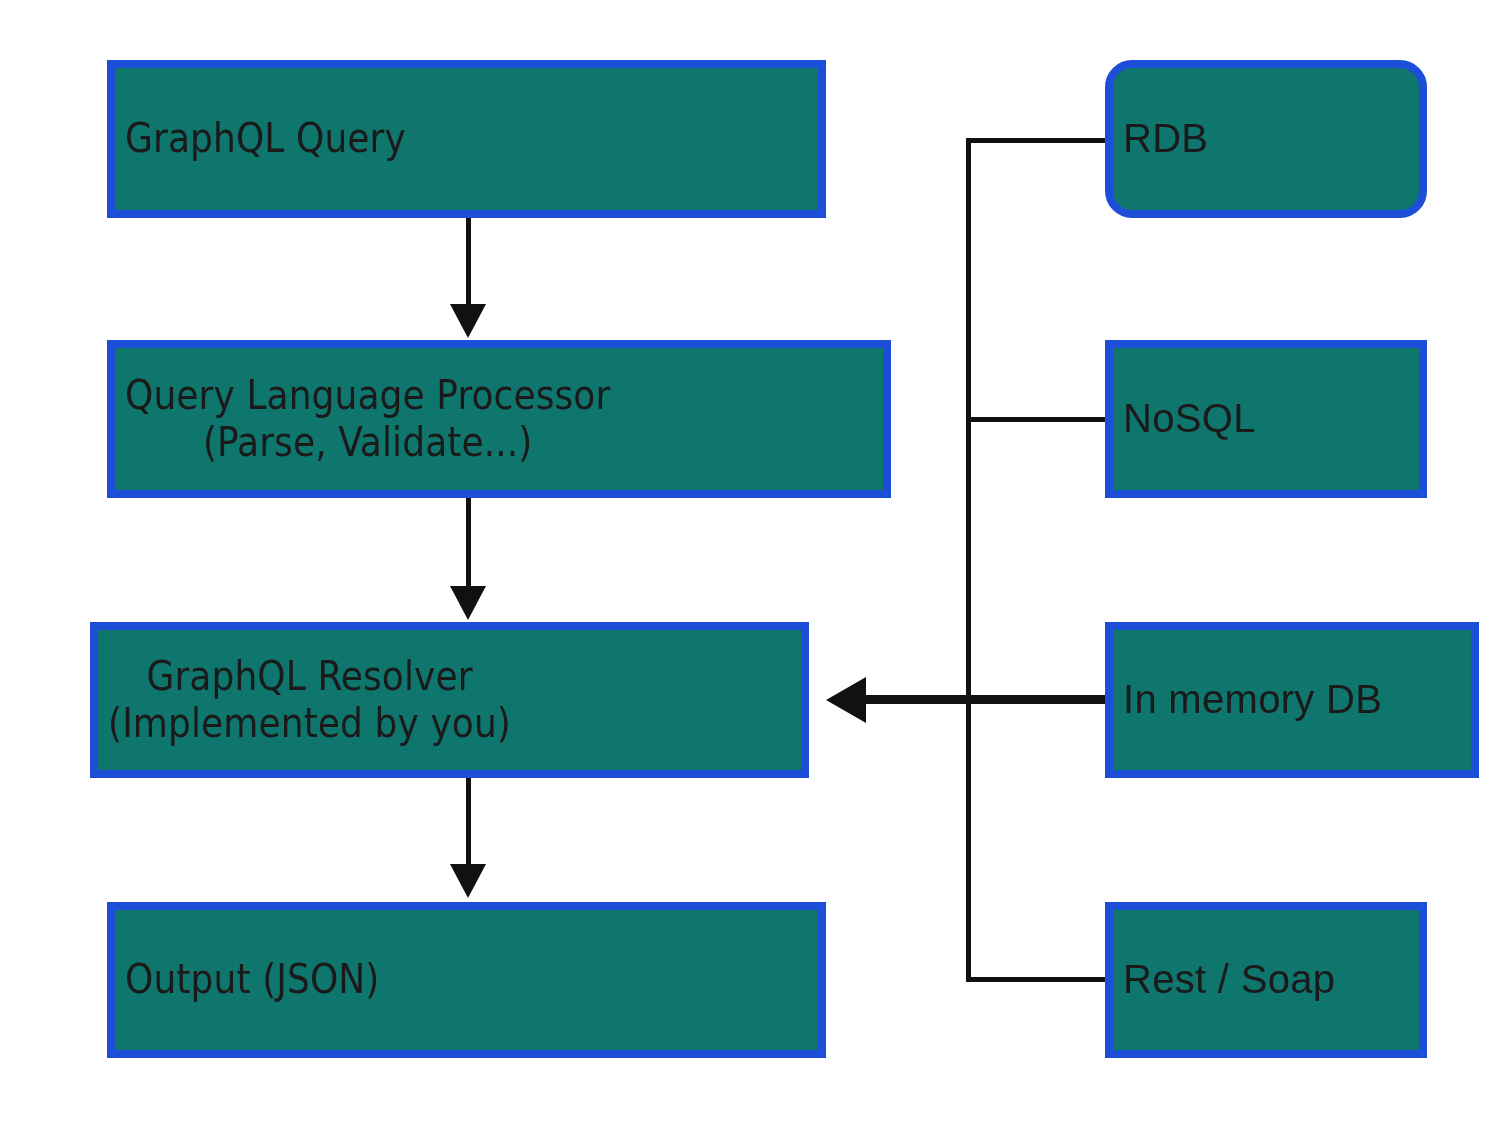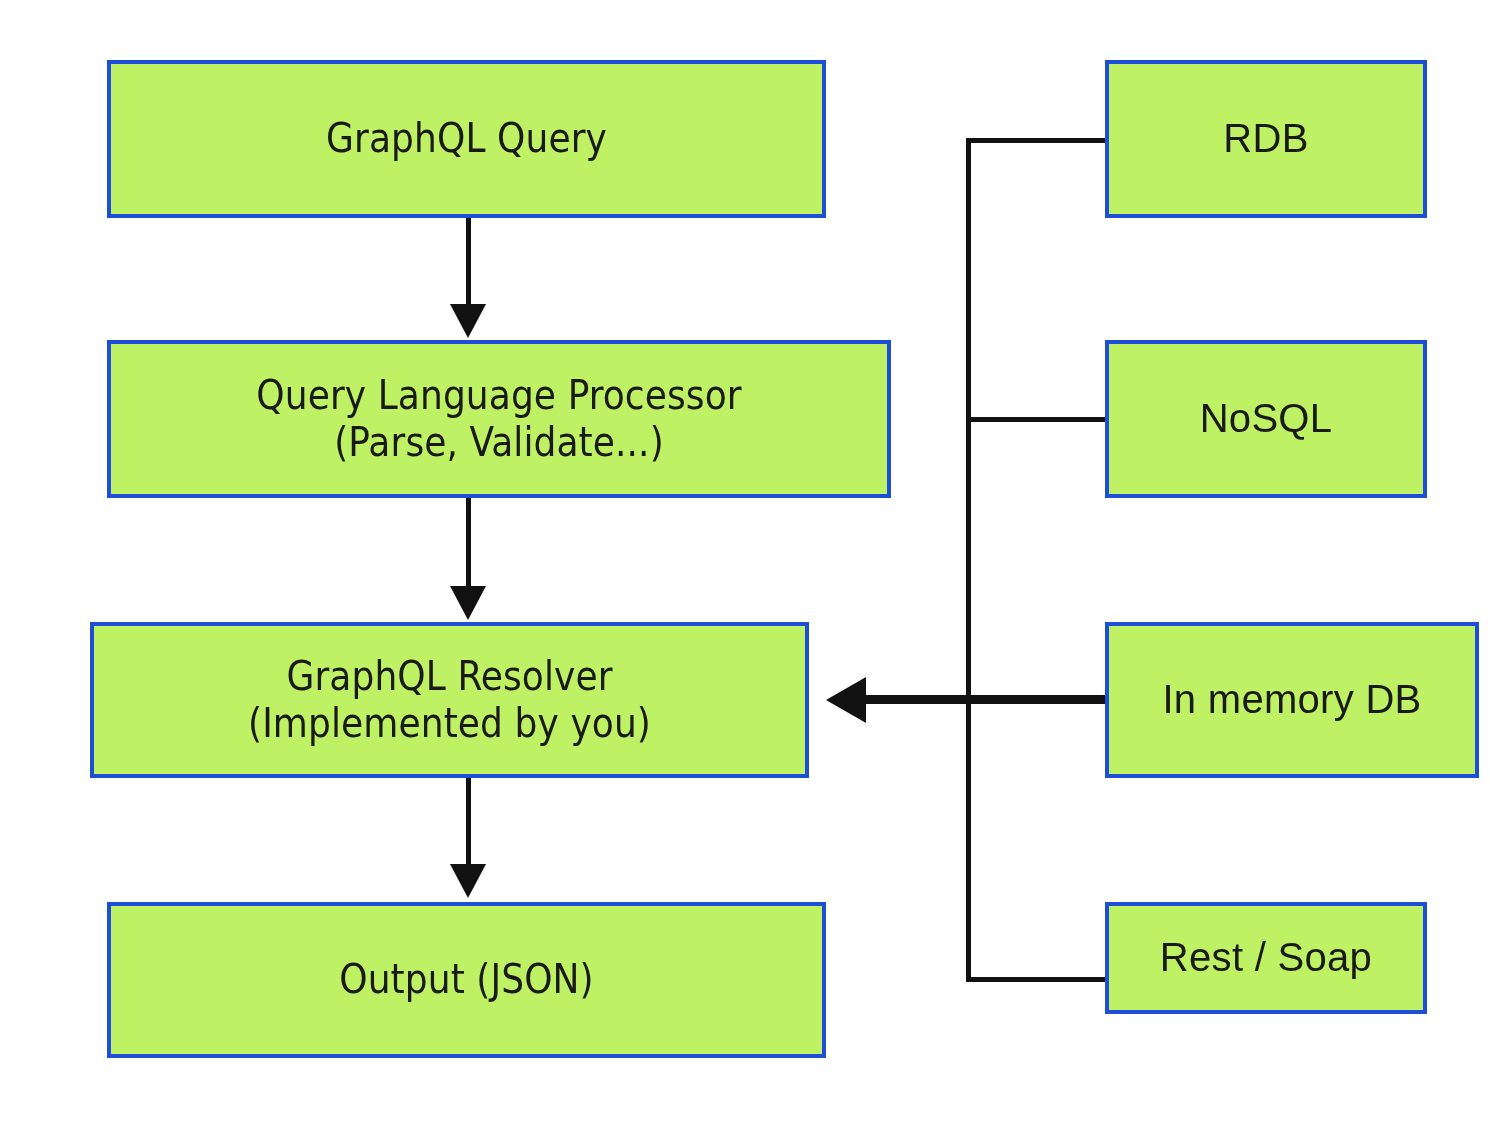--- a/index.html
+++ b/index.html
@@ -15,25 +15,24 @@
   #canvas {
     position: relative;
     width: 1490px;
     height: 1126px;
     background: #ffffff;
     overflow: hidden;
   }
   .node {
     position: absolute;
     box-sizing: border-box;
-    background: #bef264;
-    border: 4px solid #1d4ed8;
+    background: #0f766e;
+    border: 8px solid #1d4ed8;
     display: flex;
     align-items: center;
-    justify-content: center;
     text-align: center;
     z-index: 3;
   }
   .node .node-label {
     display: block;
     color: #1a1a1a;
     line-height: 1.18;
     white-space: pre-line;
     padding: 0 10px;
   }
@@ -103,33 +102,33 @@
 
   <div class="node col-left" style="left:90px; top:622px; width:719px; height:156px;">
     <span class="node-label">GraphQL Resolver
 (Implemented by you)</span>
   </div>
 
   <div class="node col-left" style="left:107px; top:902px; width:719px; height:156px;">
     <span class="node-label">Output (JSON)</span>
   </div>
 
-  <div class="node col-right" style="left:1105px; top:60px; width:322px; height:158px;">
+  <div class="node col-right" style="left:1105px; top:60px; width:322px; height:158px;border-radius:27px;">
     <span class="node-label">RDB</span>
   </div>
 
   <div class="node col-right" style="left:1105px; top:340px; width:322px; height:158px;">
     <span class="node-label">NoSQL</span>
   </div>
 
   <div class="node col-right" style="left:1105px; top:622px; width:374px; height:156px;">
     <span class="node-label">In memory DB</span>
   </div>
 
-  <div class="node col-right" style="left:1105px; top:902px; width:322px; height:112px;">
+  <div class="node col-right" style="left:1105px; top:902px; width:322px; height:156px;">
     <span class="node-label">Rest / Soap</span>
   </div>
 
   <div class="edge-v" style="left:466px; top:218px; height:90px;"></div>
   <div class="arrowhead-down" style="left:450px; top:304px;"></div>
 
   <div class="edge-v" style="left:466px; top:498px; height:92px;"></div>
   <div class="arrowhead-down" style="left:450px; top:586px;"></div>
 
   <div class="edge-v" style="left:466px; top:778px; height:90px;"></div>

